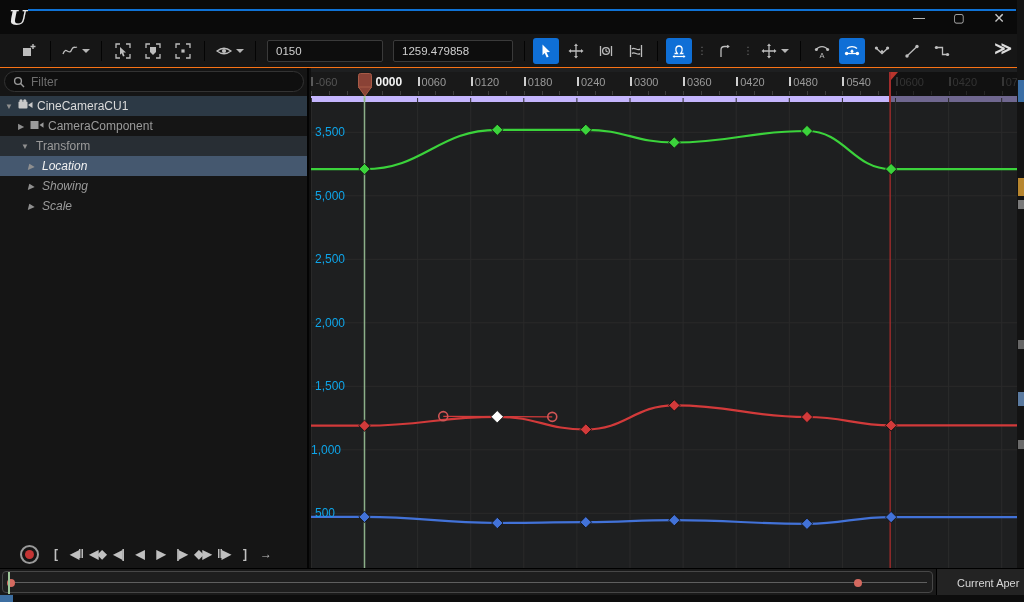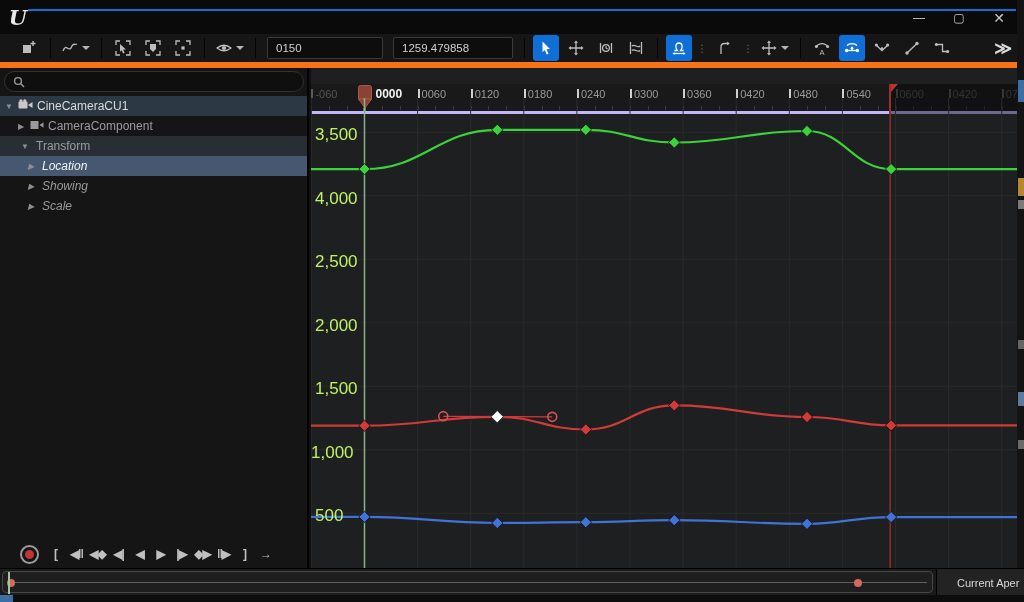--- a/index.html
+++ b/index.html
@@ -16,21 +16,21 @@
   #tab { position:absolute; left:28px; top:11px; height:23px; width:210px; background:#181818;
          display:flex; align-items:center; gap:7px; padding:0 10px; }
   #tab .tab-label { color:#e8e8e8; font-size:12.5px; }
   #tab .tab-close { color:#9a9a9a; font-size:12px; }
   .win-btn { position:absolute; top:8px; width:22px; height:20px; color:#c8c8c8; font-size:12px;
              display:flex; align-items:center; justify-content:center; }
   #btn-min { left:908px; } #btn-max { left:948px; } #btn-close { left:988px; font-size:14px; }
 
   
   #toolbar { position:absolute; left:0; top:34px; width:1017px; height:34px; background:#161616;
-             border-bottom:6px solid #f97316; display:flex; align-items:center; padding-left:14px; }
+             border-bottom:1px solid #f97316; display:flex; align-items:center; padding-left:14px; }
   .tb-btn { height:26px; min-width:26px; border-radius:3px; display:flex; align-items:center;
             justify-content:center; gap:2px; padding:0 3px; margin:0 2px; }
   .tb-btn.selected { background:#0f6fd6; }
   .tb-sep { width:1px; height:20px; background:#040404; margin:0 6px; }
   .tb-dots { color:#6f6f6f; font-size:10px; letter-spacing:0; margin:0 3px; line-height:9px; }
   .tb-field { height:22px; background:#0d0d0d; border:1px solid #3a3a3a; border-radius:2px;
               color:#cfcfcf; font-size:11.5px; padding:0 8px; margin:0 5px;
               font-family:"Liberation Sans", sans-serif; }
   .tb-caret { width:0; height:0; border-left:4px solid transparent; border-right:4px solid transparent;
               border-top:4px solid #b5b5b5; margin-left:2px; }
@@ -58,32 +58,32 @@
   #transport { position:absolute; left:0; top:474px; width:100%; height:24px; display:flex;
                align-items:center; gap:4px; padding-left:20px; }
   .tr-btn { color:#c0c0c0; font-size:12px; font-weight:bold; display:flex; align-items:center;
             justify-content:center; min-width:17px; height:20px; letter-spacing:-1px; }
   #record-btn { width:19px; height:19px; border:2px solid #9a9a9a; border-radius:50%;
                 display:flex; align-items:center; justify-content:center; margin-right:4px; }
   #record-dot { width:9px; height:9px; background:#c43434; border-radius:50%; }
 
   
   #graph { position:absolute; left:311px; top:68px; width:706px; height:500px; background:#1e1f20; }
-  #ruler { position:absolute; left:0; top:16px; width:706px; height:30px; background:#191919;
-           border-bottom:3px solid #c4b5fd;text-decoration:underline; }
+  #ruler { position:absolute; left:0; top:4px; width:706px; height:30px; background:#191919;
+           border-bottom:6px solid #c4b5fd;text-decoration:underline; }
   .ruler-tick { position:absolute; top:5px; width:2px; height:9px; background:#cfcfcf; }
   .ruler-tick.dim { background:#5a5a5a; }
   .ruler-label { position:absolute; top:4px; font-size:11px; color:#9a9a9a; }
   .ruler-label.dim { color:#555; }
   .ruler-minor { position:absolute; bottom:1px; width:1px; height:4px; background:#3c3c3c; }
   #ruler-dim-overlay { position:absolute; top:0; height:30px; background:rgba(8,8,8,0.45); }
   #playhead-marker { position:absolute; top:1px; }
   #playhead-label { position:absolute; top:3px; font-size:12px; font-weight:bold; color:#f2f2f2; }
   #curve-svg { position:absolute; left:0; top:30px; }
-  .y-label { position:absolute; font-size:17px; color:#bef264; }
+  .y-label { position:absolute; font-size:12px; color:#0ea5e9; }
 
   
   #right-sliver { position:absolute; left:1017px; top:0; width:7px; height:602px; background:#131313; }
   .sliver-frag { position:absolute; left:1px; width:6px; }
 
   
   #bottom-bar { position:absolute; left:0; top:568px; width:1024px; height:27px; background:#1a1a1a;
                 border-top:1px solid #000; }
   #range-bar { position:absolute; left:2px; top:2px; width:931px; height:22px; background:#1e1e1e;
                border:1px solid #474747; border-radius:4px; }
@@ -243,20 +243,21 @@
       </div>
     </div>
   <div id="tb-overflow">≫</div>
 
   <div id="sidebar">
     <div id="filter-box">
       <svg width="12" height="12" viewBox="0 0 12 12">
         <circle cx="5" cy="5" r="3.4" fill="none" stroke="#9a9a9a" stroke-width="1.4"></circle>
         <line x1="7.6" y1="7.6" x2="11" y2="11" stroke="#9a9a9a" stroke-width="1.4"></line>
       </svg>
+      <input id="filter-input" placeholder="Filter" style="">
     </div>
     <div id="tree">
         <div class="tree-row bg-camera">
           <span style="width:4px"></span>
           <span class="expander">▼</span>
           <span style="margin:0 4px"><svg width="15" height="12" viewBox="0 0 15 12">
               <rect x="0.5" y="2.5" width="9" height="7" rx="1" fill="#c9c9c9"></rect>
               <path d="M10,6 L14.5,3 v6 Z" fill="#c9c9c9"></path>
               <circle cx="3" cy="1.8" r="1.6" fill="#c9c9c9"></circle>
               <circle cx="6.8" cy="1.8" r="1.6" fill="#c9c9c9"></circle>
@@ -443,21 +444,21 @@
         <rect x="359.3" y="418.2" width="8" height="8" transform="rotate(45 363.3 422.2)" fill="#4272d8" stroke="#101010" stroke-width="0.8"></rect>
         <rect x="492.0" y="421.8" width="8" height="8" transform="rotate(45 496.0 425.8)" fill="#4272d8" stroke="#101010" stroke-width="0.8"></rect>
         <rect x="576.1" y="415.1" width="8" height="8" transform="rotate(45 580.1 419.1)" fill="#4272d8" stroke="#101010" stroke-width="0.8"></rect>
       </svg>
     <div id="y-labels">
         <div class="y-label" style="left:4px;top:438.3px">500</div>
         <div class="y-label" style="left:0;top:374.8px">1,000</div>
         <div class="y-label" style="left:4px;top:311.3px">1,500</div>
         <div class="y-label" style="left:4px;top:247.8px">2,000</div>
         <div class="y-label" style="left:4px;top:184.3px">2,500</div>
-        <div class="y-label" style="left:4px;top:120.8px">4,000</div>
+        <div class="y-label" style="left:4px;top:120.8px">5,000</div>
         <div class="y-label" style="left:4px;top:57.3px">3,500</div>
       </div>
   </div>
 
   <div id="right-sliver">
     <div class="sliver-frag" style="top:80px;height:22px;background:#3a6ea5"></div>
     <div class="sliver-frag" style="top:178px;height:18px;background:#b8862e"></div>
     <div class="sliver-frag" style="top:200px;height:9px;background:#7a7a7a"></div>
     <div class="sliver-frag" style="top:340px;height:9px;background:#666"></div>
     <div class="sliver-frag" style="top:392px;height:14px;background:#5a7aa0"></div>

